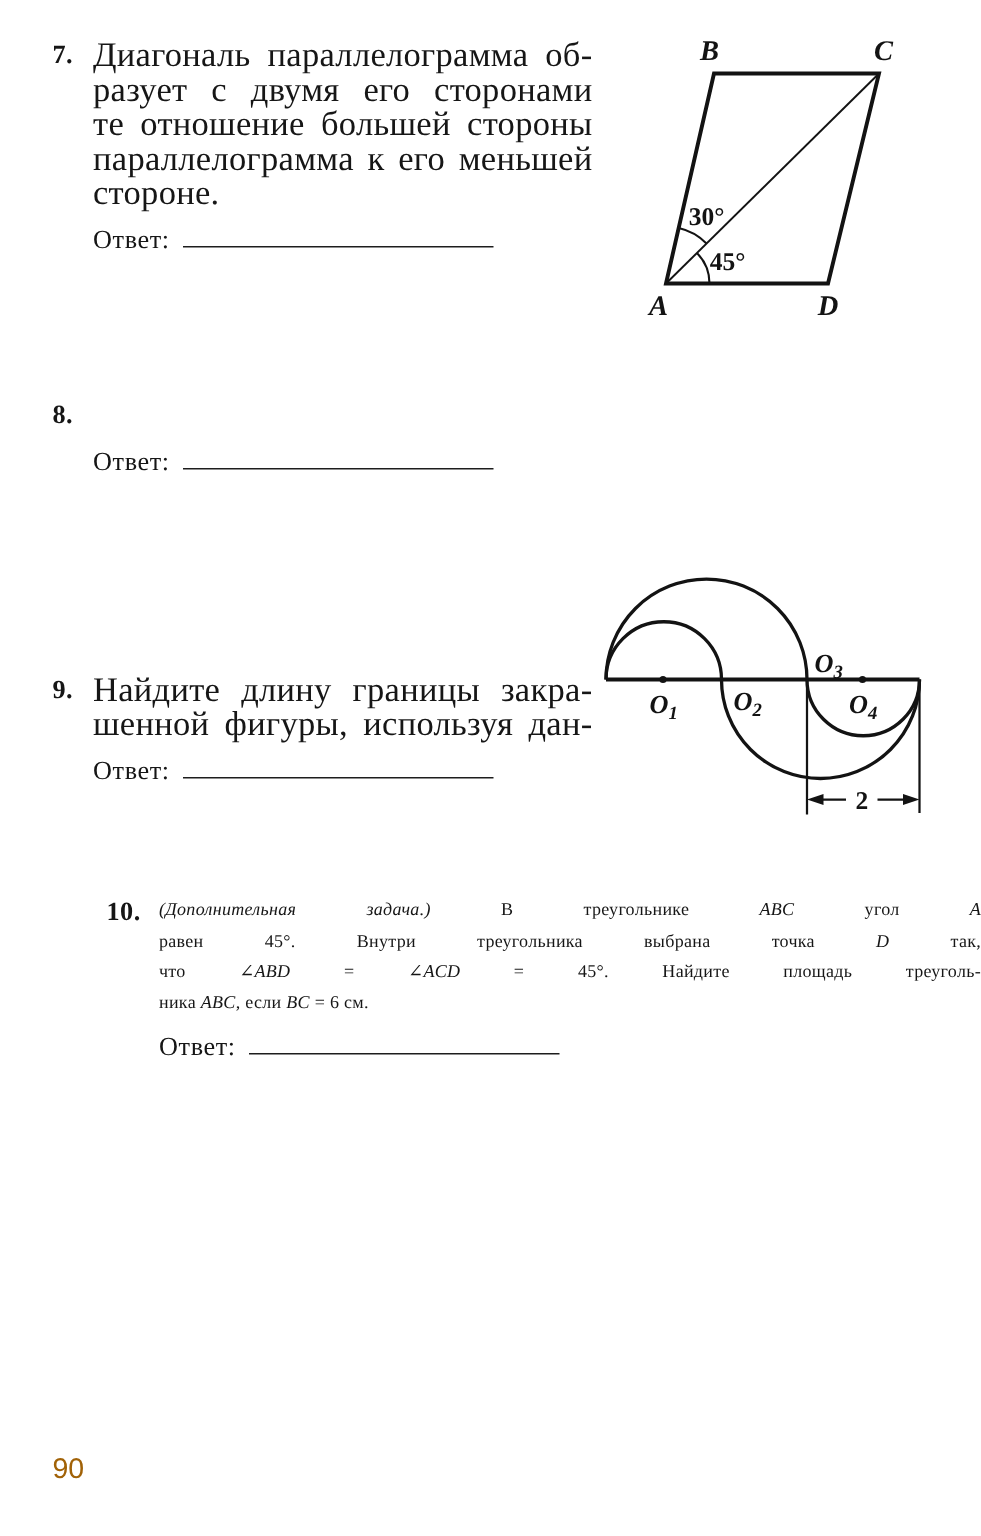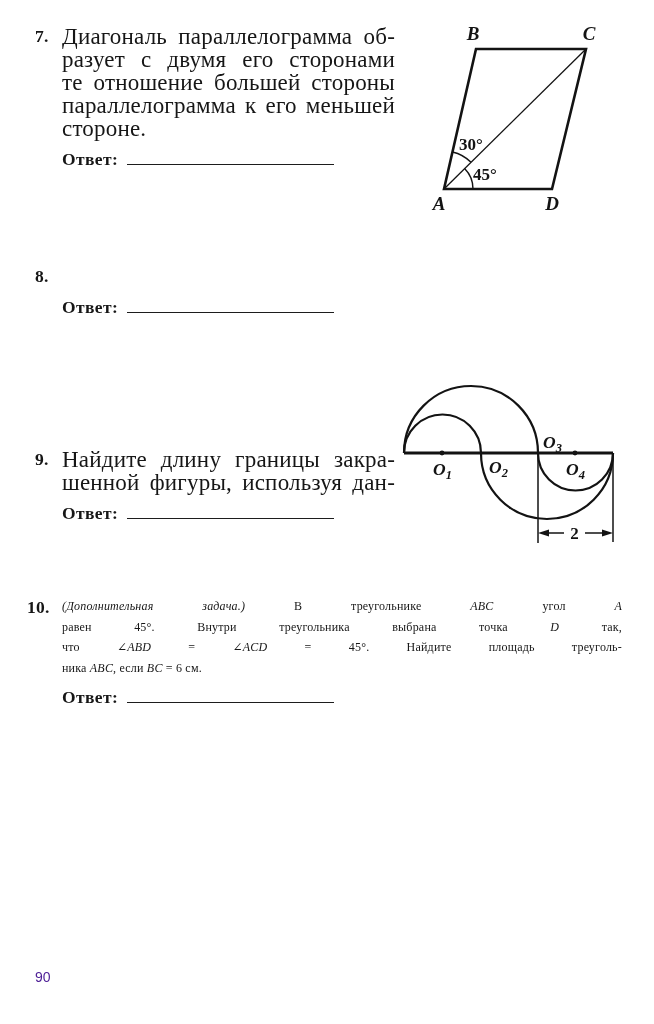--- a/index.html
+++ b/index.html
@@ -41,21 +41,21 @@
   .tline-last { text-align-last: left; }
   .it { font-style: italic; }
   .answer {
     margin-left: 62px;
     margin-top: 7px;
     height: 27px;
     font-size: 17.5px;
     line-height: 24px;
     white-space: nowrap;
   }
-  .answer-label { font-weight: bold; letter-spacing: 0.4px; }
+  .answer-label { font-weight: normal; letter-spacing: 0.4px; }
   .answer-blank {
     display: inline-block;
     width: 207px;
     height: 13px;
     margin-left: 9px;
     border-bottom: 1.8px solid #1d1d1d;
   }
   .fig { position: absolute; }
   .fig7 { top: -6px; right: 33px; }
   .fig9 { top: -68px; right: 26px; }
@@ -75,27 +75,27 @@
     fill: #131313;
   }
   .fig-o .sub { font-size: 12.5px; }
   .fig-dim {
     font-family: "Liberation Serif", "DejaVu Serif", serif;
     font-weight: 600; font-size: 17px; fill: #131313;
   }
   .m7  { margin-top: 0; min-height: 197px; }
   .m8  { margin-top: 43px; min-height: 126px; }
   .m9  { margin-top: 57px; min-height: 112px; }
-  .m10 { margin-top: 36px; }
+  .m10 { margin-top: 36px; padding-left: 44px; }
   .page-number {
     position: absolute;
     left: 35px; top: 969px;
-    font-size: 14px;
+    font-size: 19px;
     font-family: "Liberation Sans", "DejaVu Sans", sans-serif;
-    color: #4c1d95;
+    color: #a16207;
   }
 </style>
 </head>
 <body>
 
 <div class="page">
 
   <section class="problem m7">
     <div class="stem">
       <div class="num">7.</div>

